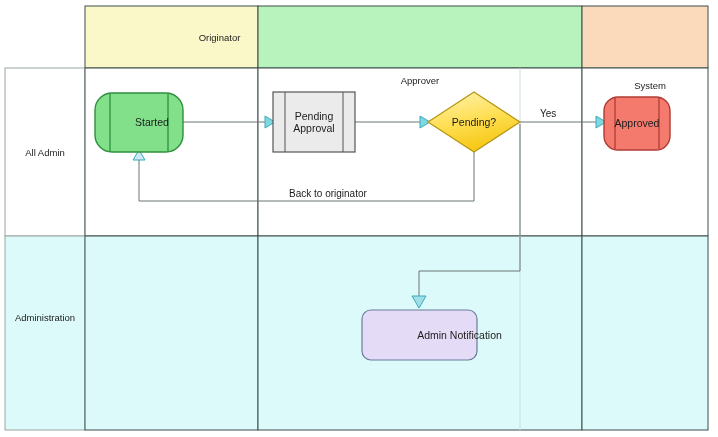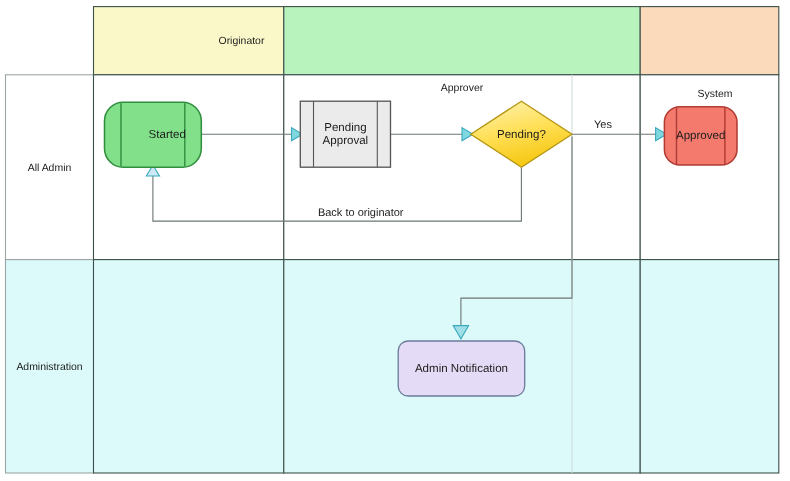--- a/index.html
+++ b/index.html
@@ -134,25 +134,25 @@
         <rect x="362" y="310" width="115" height="50" rx="9" ry="9" fill="#e4dcf7" stroke="#6b7b9b" stroke-width="1.2"></rect>
       </g>
     </g>
   </svg>
 
   <div class="lane-title" style="left:85px; top:6px; width:173px; height:62px;padding-left:48px;">Originator</div>
   <div class="lane-title" style="left:258px; top:6px; width:324px; height:76px;margin-top:36px;">Approver</div>
   <div class="lane-title" style="left:577px; top:6px; width:146px; height:62px;margin-top:48px;">System</div>
 
   <div class="lane-title" style="left:5px; top:68px; width:80px; height:168px;">All Admin</div>
-  <div class="lane-title" style="left:5px; top:236px; width:80px; height:194px;">Administration</div>
+  <div class="lane-title" style="left:5px; top:220px; width:80px; height:194px;">Administration</div>
 
   <div class="node-label" style="left:108px; top:93px; width:88px; height:59px;">Started</div>
   <div class="node-label" style="left:273px; top:92px; width:82px; height:60px;">Pending
 Approval</div>
   <div class="node-label" style="left:428px; top:92px; width:92px; height:60px;">Pending?</div>
   <div class="node-label" style="left:604px; top:97px; width:66px; height:53px;">Approved</div>
-  <div class="node-label" style="left:362px; top:310px; width:115px; height:50px;">Admin Notification</div>
+  <div class="node-label" style="left:362px; top:310px; width:115px; height:50px;padding-left:40px;">Admin Notification</div>
 
   <div class="edge-label" style="left:540px; top:108px;">Yes</div>
   <div class="edge-label" style="left:265px; top:188px;margin-left:24px;">Back to originator</div>
 
 </div>
 
 </body></html>

